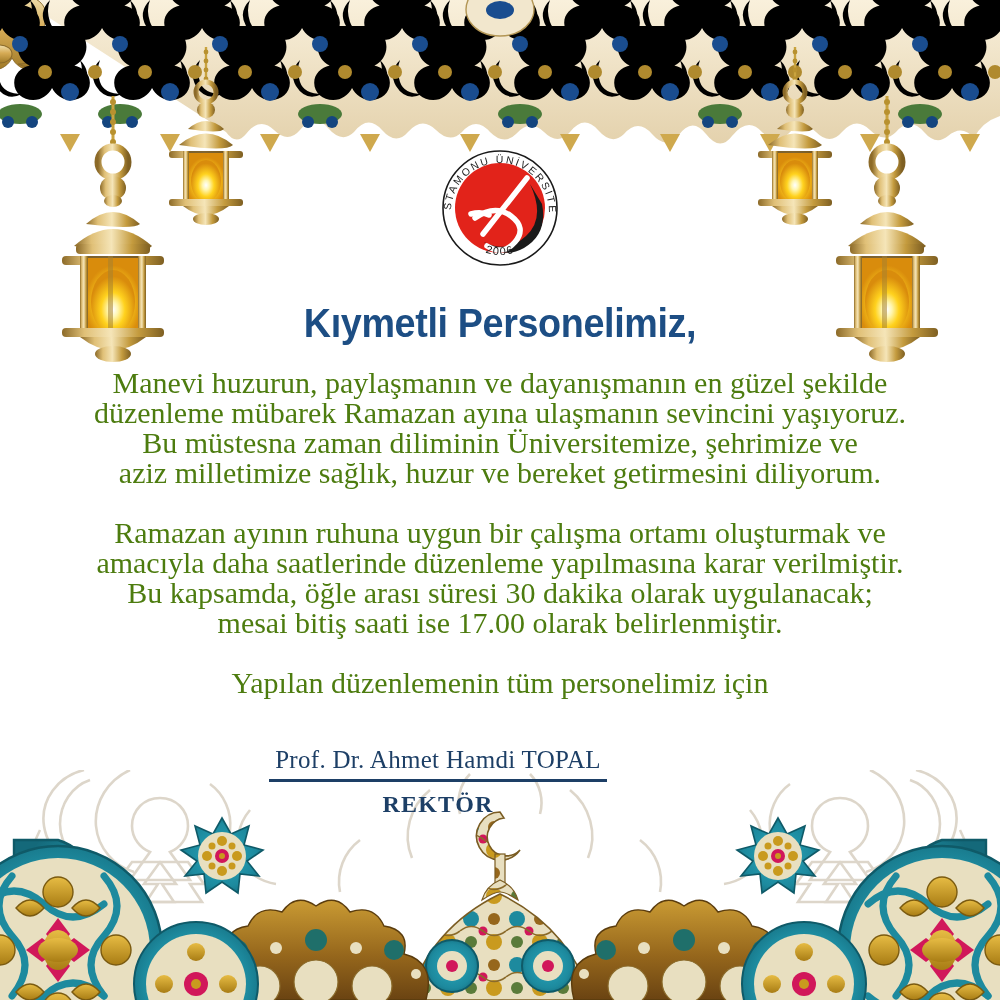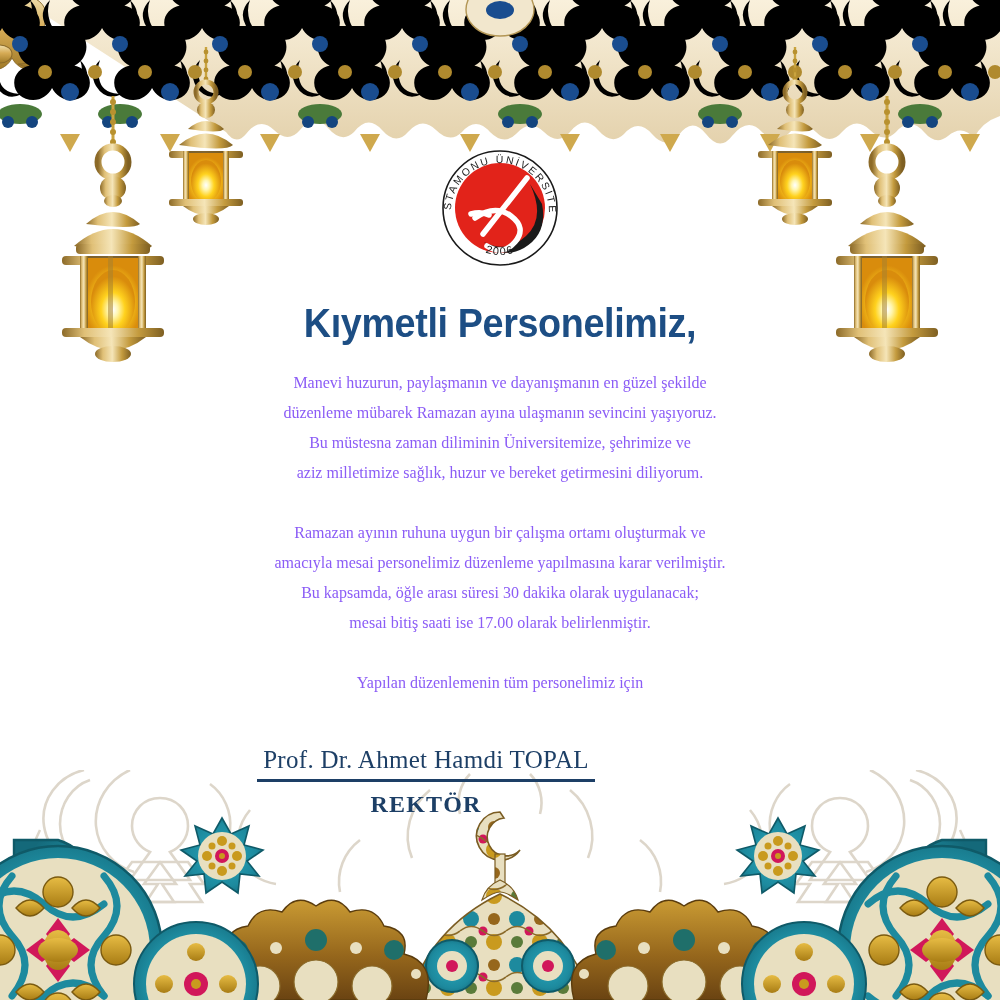--- a/index.html
+++ b/index.html
@@ -53,31 +53,31 @@
     font-family: "Liberation Sans Narrow", "Liberation Sans", "DejaVu Sans", sans-serif;
     font-weight: bold;
     font-size: 41px;
     letter-spacing: -0.4px;
     color: #1d4e84;
     transform: scaleX(0.92);
   }
   #body-copy {
     position: absolute;
     top: 368px; left: 60px; width: 880px;
-    color: #8b5cf6;
-    font-size: 16px;
+    color: #4d7c0f;
+    font-size: 30px;
     line-height: 30px;
   }
   #body-copy p { margin: 0; }
   #body-copy .para-gap { height: 30px; }
   #body-copy b { font-weight: normal; }
 
   #signature-block {
     position: absolute;
-    top: 744px; left: 4px; width: 844px;
+    top: 744px; left: 16px; width: 844px;
     color: #1d3f66;
   }
   #signer-name {
     display: inline-block;
     font-size: 25px;
     line-height: 32px;
     padding: 0 6px 3px 6px;
     border-bottom: 3px solid #1d3f66;
     letter-spacing: 0.3px;
   }
@@ -692,21 +692,21 @@
 
     <div id="body-copy">
       <p>Manevi huzurun, paylaşmanın ve dayanışmanın en güzel şekilde</p>
       <p>düzenleme mübarek Ramazan ayına ulaşmanın sevincini yaşıyoruz.</p>
       <p>Bu müstesna zaman diliminin Üniversitemize, şehrimize ve</p>
       <p>aziz milletimize sağlık, huzur ve bereket getirmesini diliyorum.</p>
 
       <div class="para-gap"></div>
 
       <p>Ramazan ayının ruhuna uygun bir çalışma ortamı oluşturmak ve</p>
-      <p>amacıyla mesai personelimiz düzenleme yapılmasına karar verilmiştir.</p>
+      <p>amacıyla daha saatlerinde düzenleme yapılmasına karar verilmiştir.</p>
       <p>
         <span>Bu kapsamda, </span><b>öğle arası süresi 30 dakika</b><span> olarak uygulanacak;</span>
       </p>
       <p>
         <b>mesai bitiş saati ise 17.00</b><span> olarak belirlenmiştir.</span>
       </p>
 
       <div class="para-gap"></div>
 
       <p>Yapılan düzenlemenin tüm personelimiz için</p>

